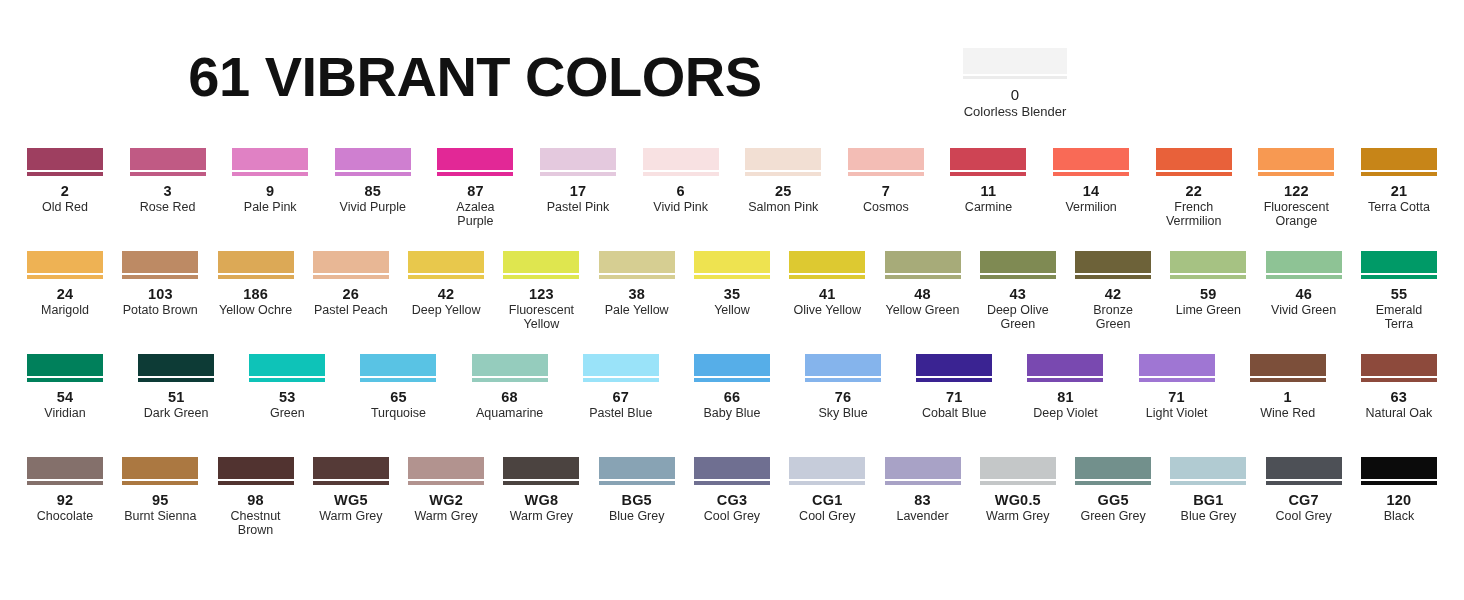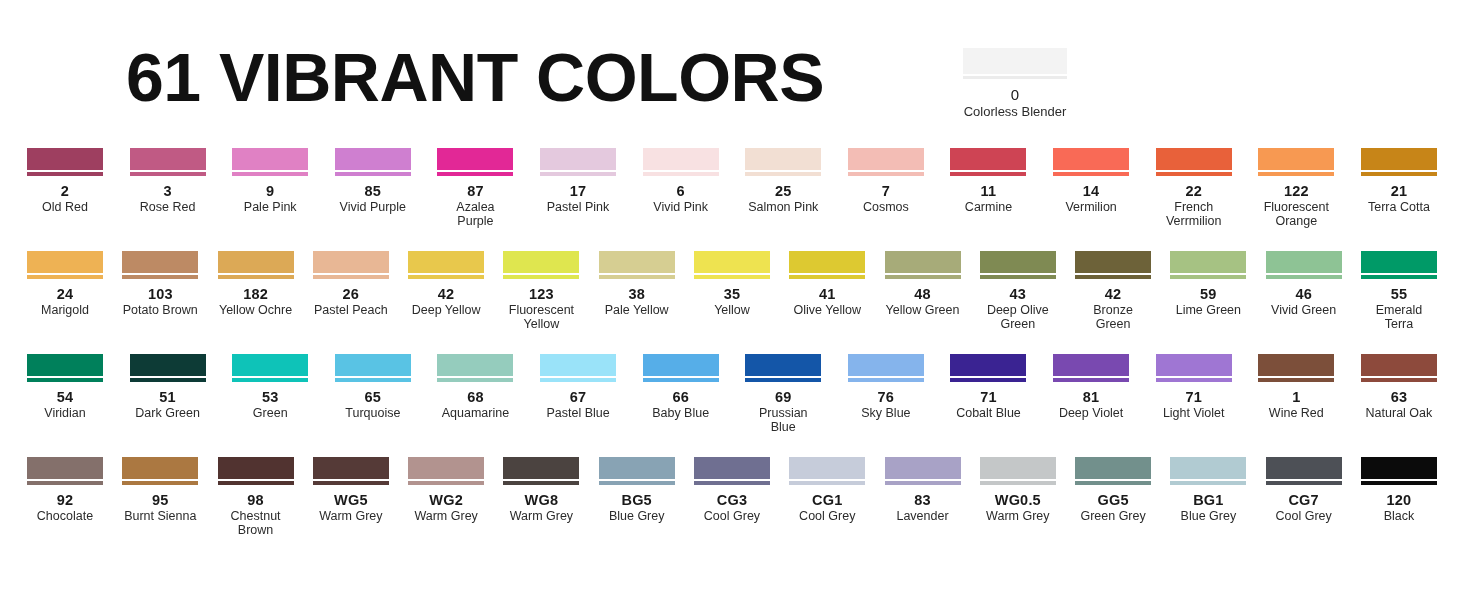--- a/index.html
+++ b/index.html
@@ -26,21 +26,21 @@
     top: 46px;
     width: 1464px;
     height: 80px;
   }
   .title {
     position: absolute;
     left: 0;
     top: 0;
     width: 950px;
     text-align: center;
-    font-size: 68px;
+    font-size: 56px;
     font-weight: 700;
     letter-spacing: -0.5px;
     line-height: 62px;
     color: #111111;
     white-space: nowrap;
   }
   .blender {
     position: absolute;
     left: 963px;
     top: 2px;
@@ -241,21 +241,21 @@
           <div class="sw-main" style="background: rgb(189, 138, 100);"></div>
           <div class="sw-gap"></div>
           <div class="sw-strip" style="background: rgb(189, 138, 100);"></div>
           <div class="sw-code">103</div>
           <div class="sw-name">Potato Brown</div>
         </div>
         <div class="cell">
           <div class="sw-main" style="background: rgb(220, 169, 86);"></div>
           <div class="sw-gap"></div>
           <div class="sw-strip" style="background: rgb(220, 169, 86);"></div>
-          <div class="sw-code">182</div>
+          <div class="sw-code">186</div>
           <div class="sw-name">Yellow Ochre</div>
         </div>
         <div class="cell">
           <div class="sw-main" style="background: rgb(232, 183, 149);"></div>
           <div class="sw-gap"></div>
           <div class="sw-strip" style="background: rgb(232, 183, 149);"></div>
           <div class="sw-code">26</div>
           <div class="sw-name">Pastel Peach</div>
         </div>
         <div class="cell">
@@ -380,27 +380,20 @@
           <div class="sw-name">Pastel Blue</div>
         </div>
         <div class="cell">
           <div class="sw-main" style="background: rgb(86, 174, 232);"></div>
           <div class="sw-gap"></div>
           <div class="sw-strip" style="background: rgb(86, 174, 232);"></div>
           <div class="sw-code">66</div>
           <div class="sw-name">Baby Blue</div>
         </div>
         <div class="cell">
-          <div class="sw-main" style="background: rgb(20, 86, 168);"></div>
-          <div class="sw-gap"></div>
-          <div class="sw-strip" style="background: rgb(20, 86, 168);"></div>
-          <div class="sw-code">69</div>
-          <div class="sw-name">Prussian Blue</div>
-        </div>
-        <div class="cell">
           <div class="sw-main" style="background: rgb(133, 180, 236);"></div>
           <div class="sw-gap"></div>
           <div class="sw-strip" style="background: rgb(133, 180, 236);"></div>
           <div class="sw-code">76</div>
           <div class="sw-name">Sky Blue</div>
         </div>
         <div class="cell">
           <div class="sw-main" style="background: rgb(58, 35, 146);"></div>
           <div class="sw-gap"></div>
           <div class="sw-strip" style="background: rgb(58, 35, 146);"></div>

